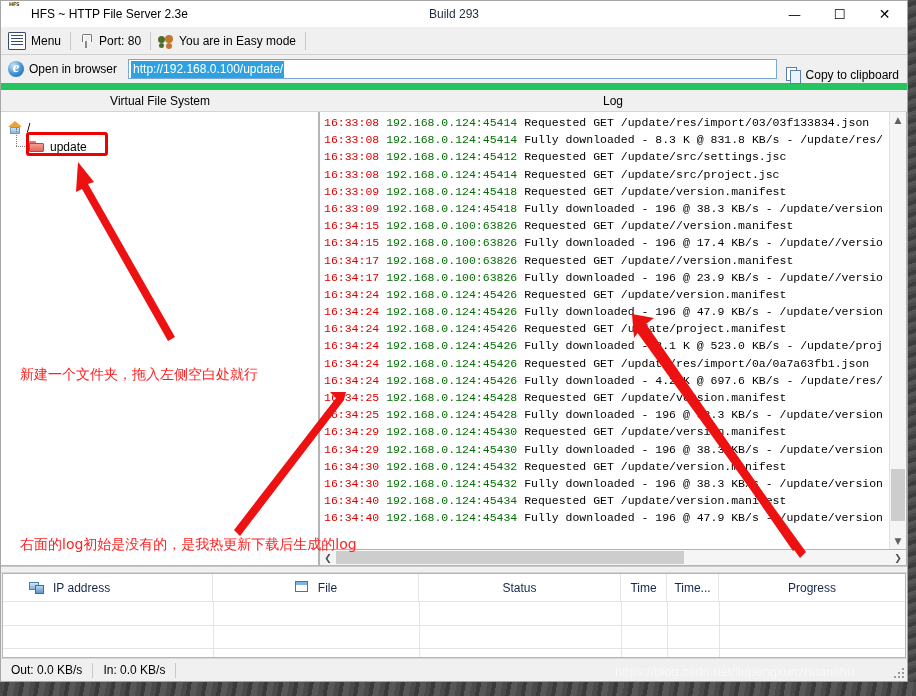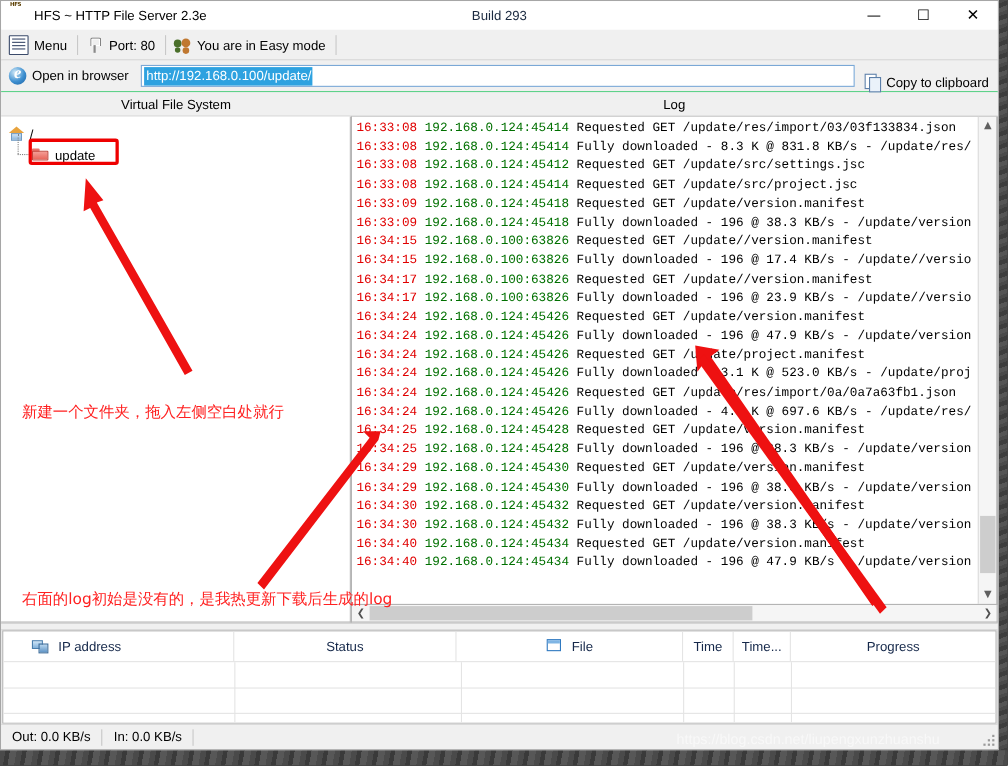--- a/index.html
+++ b/index.html
@@ -221,21 +221,21 @@
     background: #eaf2fa;
     border: 1px solid #5c7fa8;
   }
 
   .toolbar2 {
     height: 28px;
     background: #f0f0f0;
     display: flex;
     align-items: center;
     flex: none;
-    border-bottom: 1px solid #22c55e;
+    border-bottom: 7px solid #22c55e;
   }
   .url-box {
     flex: 1;
     height: 20px;
     margin: 0 2px;
     background: #ffffff;
     border: 1px solid #7aa8d6;
     display: flex;
     align-items: center;
     box-sizing: border-box;
@@ -779,25 +779,25 @@
     </div>
 
     <div class="splitter"></div>
 
     <div class="transfers">
       <div class="tr-head">
         <div class="tr-col c-ip">
           <span class="ico-ipaddr ch-ico"></span>
           <span>IP address</span>
         </div>
-        <div class="tr-col c-status">Status</div>
         <div class="tr-col c-file">
           <span class="ico-file ch-ico"></span>
           <span>File</span>
         </div>
+        <div class="tr-col c-status">Status</div>
         <div class="tr-col c-speed">Time</div>
         <div class="tr-col c-time">Time...</div>
         <div class="tr-col c-prog">Progress</div>
       </div>
       <div class="tr-rows">
         <div class="tr-rowline" style="top:23px;"></div>
         <div class="tr-rowline" style="top:46px;"></div>
         <div class="tr-vline" style="left:210px;"></div>
         <div class="tr-vline" style="left:416px;"></div>
         <div class="tr-vline" style="left:618px;"></div>

